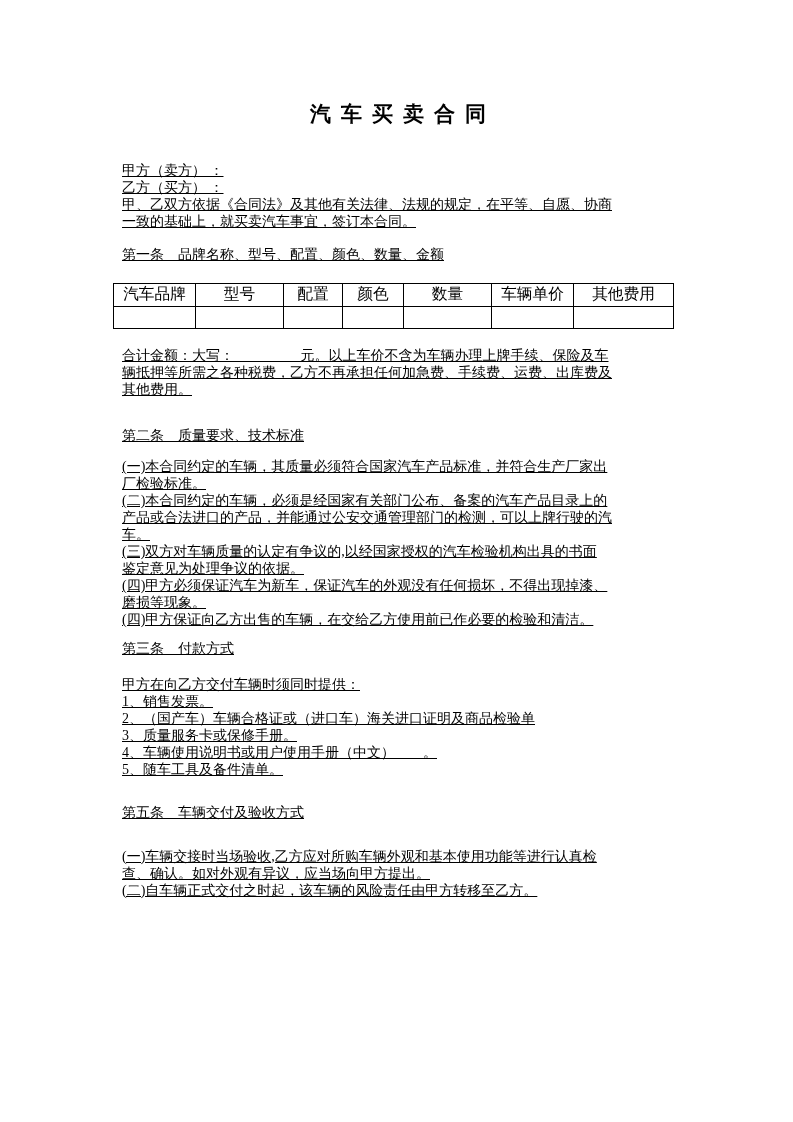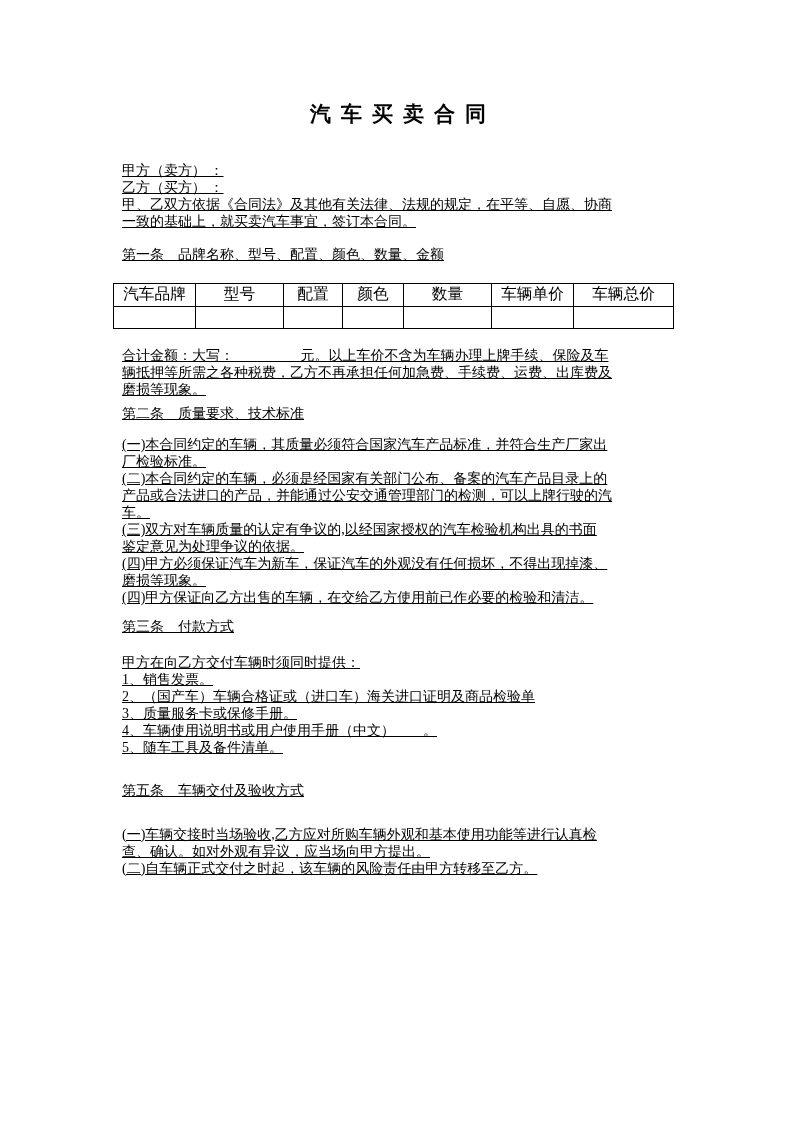--- a/index.html
+++ b/index.html
@@ -33,21 +33,21 @@
     white-space: pre;
     font-size: 14px;
     line-height: 17px;
     font-weight: normal;
     margin: 0;
     text-decoration: underline;
   }
   .mt-intro   { margin-top: 33px; }
   .mt-h1      { margin-top: 16px; }
   .mt-amount  { margin-top: 18px; }
-  .mt-h2      { margin-top: 7px; }
+  .mt-h2      { margin-top: 29px; }
   .mt-a2body  { margin-top: 14.5px; }
   .mt-h3      { margin-top: 12px; }
   .mt-a3body  { margin-top: 18.5px; }
   .mt-h5      { margin-top: 26px; }
   .mt-a5body  { margin-top: 27px; }
   .contract-table {
     border-collapse: collapse;
     table-layout: fixed;
     margin: 19.5px 0 0 -9px;
     padding-left: 44px;
@@ -91,37 +91,37 @@
         <col style="width:100px">
       </colgroup>
       <tbody>
           <tr class="hdr-row">
         <th>汽车品牌</th>
         <th>型号</th>
         <th>配置</th>
         <th>颜色</th>
         <th>数量</th>
         <th>车辆单价</th>
-        <th>车辆总价</th>
+        <th>其他费用</th>
       </tr>
       <tr class="data-row">
         <td></td>
         <td></td>
         <td></td>
         <td></td>
         <td></td>
         <td></td>
         <td></td>
       </tr>
     </tbody>
       </table>
 
     <div class="para mt-amount">合计金额：大写：__ _______元。以上车价不含为车辆办理上牌手续、保险及车
 辆抵押等所需之各种税费，乙方不再承担任何加急费、手续费、运费、出库费及
-磨损等现象。</div>
+其他费用。</div>
 
     <div class="heading mt-h2">第二条　质量要求、技术标准</div>
 
     <div class="para mt-a2body">(一)本合同约定的车辆，其质量必须符合国家汽车产品标准，并符合生产厂家出
 厂检验标准。
 (二)本合同约定的车辆，必须是经国家有关部门公布、备案的汽车产品目录上的
 产品或合法进口的产品，并能通过公安交通管理部门的检测，可以上牌行驶的汽
 车。
 (三)双方对车辆质量的认定有争议的,以经国家授权的汽车检验机构出具的书面
 鉴定意见为处理争议的依据。

